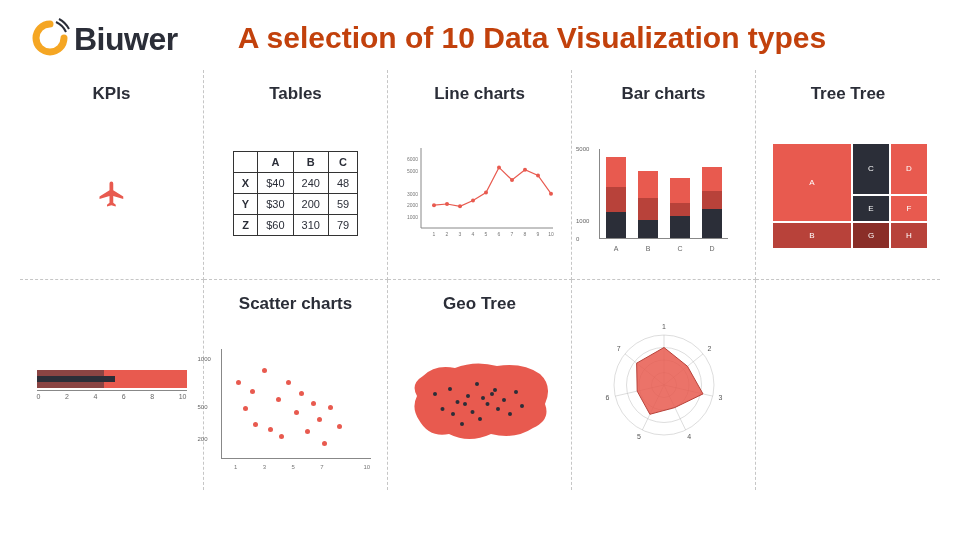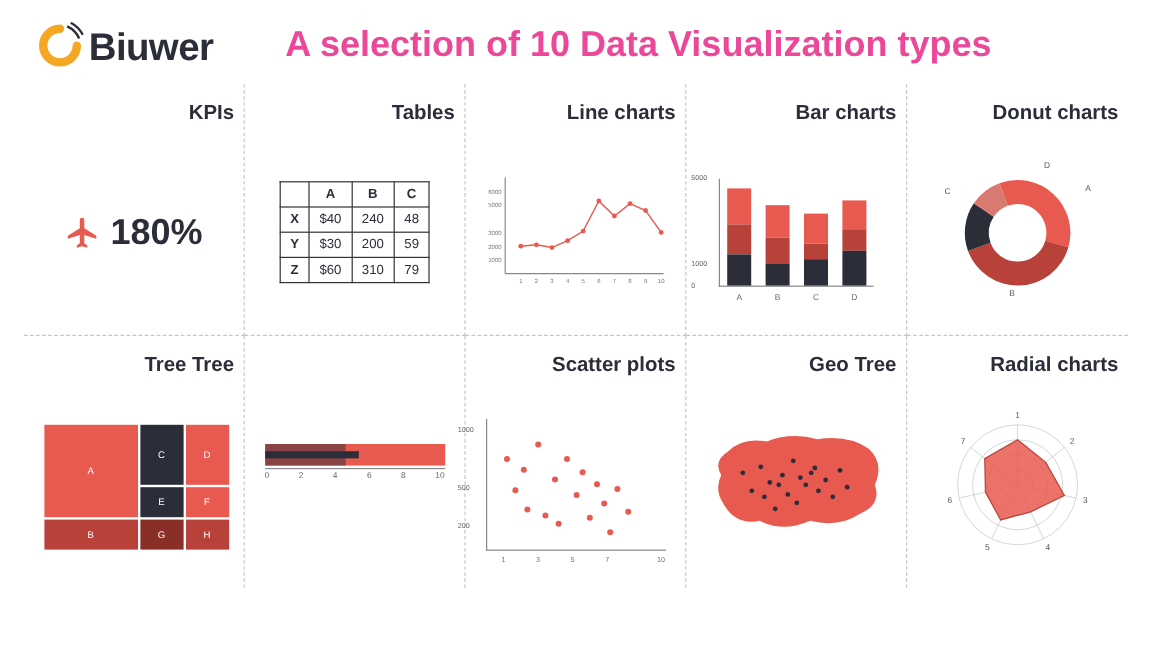--- a/index.html
+++ b/index.html
@@ -1,23 +1,23 @@
 <!DOCTYPE html>
 <html><head>
 <meta charset="utf-8">
 <style>
   * { box-sizing: border-box; margin: 0; padding: 0; }
   body { width: 960px; height: 540px; background: #fff; font-family: -apple-system, BlinkMacSystemFont, "Segoe UI", Arial, sans-serif; color: #2b2e38; overflow: hidden; }
   .header { display: flex; align-items: center; padding: 18px 30px 12px 30px; }
   .logo { display: flex; align-items: flex-end; gap: 4px; }
   .logo-mark { width: 40px; height: 40px; position: relative; }
   .logo-text { font-size: 32px; font-weight: 600; color: #2b2e38; letter-spacing: -0.5px; }
-  .title { font-size: 30px; font-weight: 700; color: #ec4899; margin-left: 60px; }
+  .title { font-size: 30px; font-weight: 700; color: #c2410c; margin-left: 60px; }
   .grid { display: grid; grid-template-columns: repeat(5, 1fr); grid-template-rows: repeat(2, 1fr); height: 440px; padding: 0 20px 20px 20px; }
-  .cell { border-right: 1.5px dashed #c6c6c6; border-bottom: 1.5px dashed #c6c6c6; display: flex; flex-direction: column; align-items: flex-end; padding: 14px 8px; }
+  .cell { border-right: 1.5px dashed #c6c6c6; border-bottom: 1.5px dashed #c6c6c6; display: flex; flex-direction: column; align-items: center; padding: 14px 8px; }
   .cell:nth-child(5n) { border-right: none; }
   .cell:nth-child(n+6) { border-bottom: none; }
   .cell-title { font-size: 17px; font-weight: 700; color: #2b2e38; margin-bottom: 18px; }
   .viz { flex: 1; display: flex; align-items: center; justify-content: center; width: 100%; }
 
   
   .kpi { display: flex; align-items: center; gap: 8px; }
   .kpi-val { font-size: 30px; font-weight: 800; color: #2b2e38; }
 
   
@@ -80,21 +80,20 @@
 
 <div class="grid">
 
   <div class="cell">
     <div class="cell-title">KPIs</div>
     <div class="viz">
       <div class="kpi">
         <svg width="30" height="30" viewBox="0 0 24 24">
           <path fill="#e85a4f" d="M21 16v-2l-8-5V3.5a1.5 1.5 0 0 0-3 0V9l-8 5v2l8-2.5V19l-2 1.5V22l3.5-1 3.5 1v-1.5L13 19v-5.5l8 2.5z"></path>
         </svg>
-        <span class="kpi-val">180%</span>
       </div>
     </div>
   </div>
 
   <div class="cell">
     <div class="cell-title">Tables</div>
     <div class="viz">
       <table class="tbl">
         <tbody>
             <tr>
@@ -192,37 +191,20 @@
           <div class="bar">
             <div class="bar-seg" style="height: 28.8px; background: rgb(43, 46, 56);"></div>
             <div class="bar-seg" style="height: 18px; background: rgb(184, 66, 58);"></div>
             <div class="bar-seg" style="height: 23.4px; background: rgb(232, 90, 79);"></div>
             <div class="bar-lab">D</div>
           </div>
         </div>
     </div>
   </div>
 
-  <div class="cell">
-    <div class="cell-title">Donut charts</div>
-    <div class="viz">
-      <div class="donutwrap">
-        <svg id="donutsvg" width="110" height="110" viewBox="0 0 110 110">
-            <path d="M39.91249647196014 13.667600634715328 A44 44 0 0 1 97.30682557250009 67.08852803190088 L78.07645031227277 61.59374256285503 A24 24 0 0 0 46.77045262106917 32.45505489166291 Z" fill="#e85a4f"></path>
-            <path d="M97.30682557250009 67.08852803190088 A44 44 0 0 1 13.667600634715328 70.08750352803987 L32.45505489166291 63.22954737893084 A24 24 0 0 0 78.07645031227277 61.59374256285503 Z" fill="#b8423a"></path>
-            <path d="M13.667600634715328 70.08750352803987 A44 44 0 0 1 18.49937845434666 30.429598562884905 L35.090570066007274 41.59796285248268 A24 24 0 0 0 32.45505489166291 63.22954737893084 Z" fill="#2b2e38"></path>
-            <path d="M18.49937845434666 30.429598562884905 A44 44 0 0 1 39.91249647196015 13.667600634715328 L46.77045262106917 32.455054891662904 A24 24 0 0 0 35.090570066007274 41.59796285248268 Z" fill="#d97a70"></path>
-          </svg>
-        <span class="dlab" style="top:15px;right:-6px">A</span>
-        <span class="dlab" style="bottom:0;left:48px">B</span>
-        <span class="dlab" style="top:18px;left:-6px">C</span>
-        <span class="dlab" style="top:-4px;right:28px">D</span>
-      </div>
-    </div>
-  </div>
 
   <div class="cell">
     <div class="cell-title">Tree Tree</div>
     <div class="viz">
       <div class="tm" id="treemap">
           <div style="grid-area: 1 / 1 / 3; background: rgb(232, 90, 79);">A</div>
           <div style="grid-area: 3 / 1; background: rgb(184, 66, 58);">B</div>
           <div style="grid-area: 1 / 2; background: rgb(43, 46, 56);">C</div>
           <div style="grid-area: 1 / 3; background: rgb(232, 90, 79);">D</div>
           <div style="grid-area: 2 / 2; background: rgb(43, 46, 56);">E</div>
@@ -246,21 +228,21 @@
             <span>4</span>
             <span>6</span>
             <span>8</span>
             <span>10</span>
           </div>
       </div>
     </div>
   </div>
 
   <div class="cell">
-    <div class="cell-title">Scatter plots</div>
+    <div class="cell-title">Scatter charts</div>
     <div class="viz">
       <div class="scatter" id="scatter">
         <span class="ytick" style="bottom:96px">1000</span>
         <span class="ytick" style="bottom:48px">500</span>
         <span class="ytick" style="bottom:16px">200</span>
       <div class="dot" style="left: 14.4px; bottom: 72.8px;"></div>
           <div class="dot" style="left: 21.6px; bottom: 46.8px;"></div>
           <div class="dot" style="left: 28.8px; bottom: 64.48px;"></div>
           <div class="dot" style="left: 31.68px; bottom: 31.2px;"></div>
           <div class="dot" style="left: 40.32px; bottom: 85.28px;"></div>
@@ -310,21 +292,20 @@
             <circle cx="117" cy="52" r="2" fill="#2b2e38"></circle>
             <circle cx="60" cy="50" r="2" fill="#2b2e38"></circle>
             <circle cx="78" cy="44" r="2" fill="#2b2e38"></circle>
             <circle cx="90" cy="36" r="2" fill="#2b2e38"></circle>
           </svg>
       </div>
     </div>
   </div>
 
   <div class="cell">
-    <div class="cell-title">Radial charts</div>
     <div class="viz">
       <div class="radial">
         <svg id="radialsvg" width="130" height="130" viewBox="0 0 130 130">
             <circle cx="65" cy="65" r="12.5" fill="none" stroke="#bbb" stroke-width="0.5"></circle>
             <circle cx="65" cy="65" r="25" fill="none" stroke="#bbb" stroke-width="0.5"></circle>
             <circle cx="65" cy="65" r="37.5" fill="none" stroke="#bbb" stroke-width="0.5"></circle>
             <circle cx="65" cy="65" r="50" fill="none" stroke="#bbb" stroke-width="0.5"></circle>
             <line x1="65" y1="65" x2="65" y2="15" stroke="#bbb" stroke-width="0.5"></line>
             <line x1="65" y1="65" x2="104.0915741234015" y2="33.82550990706332" stroke="#bbb" stroke-width="0.5"></line>
             <line x1="65" y1="65" x2="113.74639560909118" y2="76.12604669781572" stroke="#bbb" stroke-width="0.5"></line>

